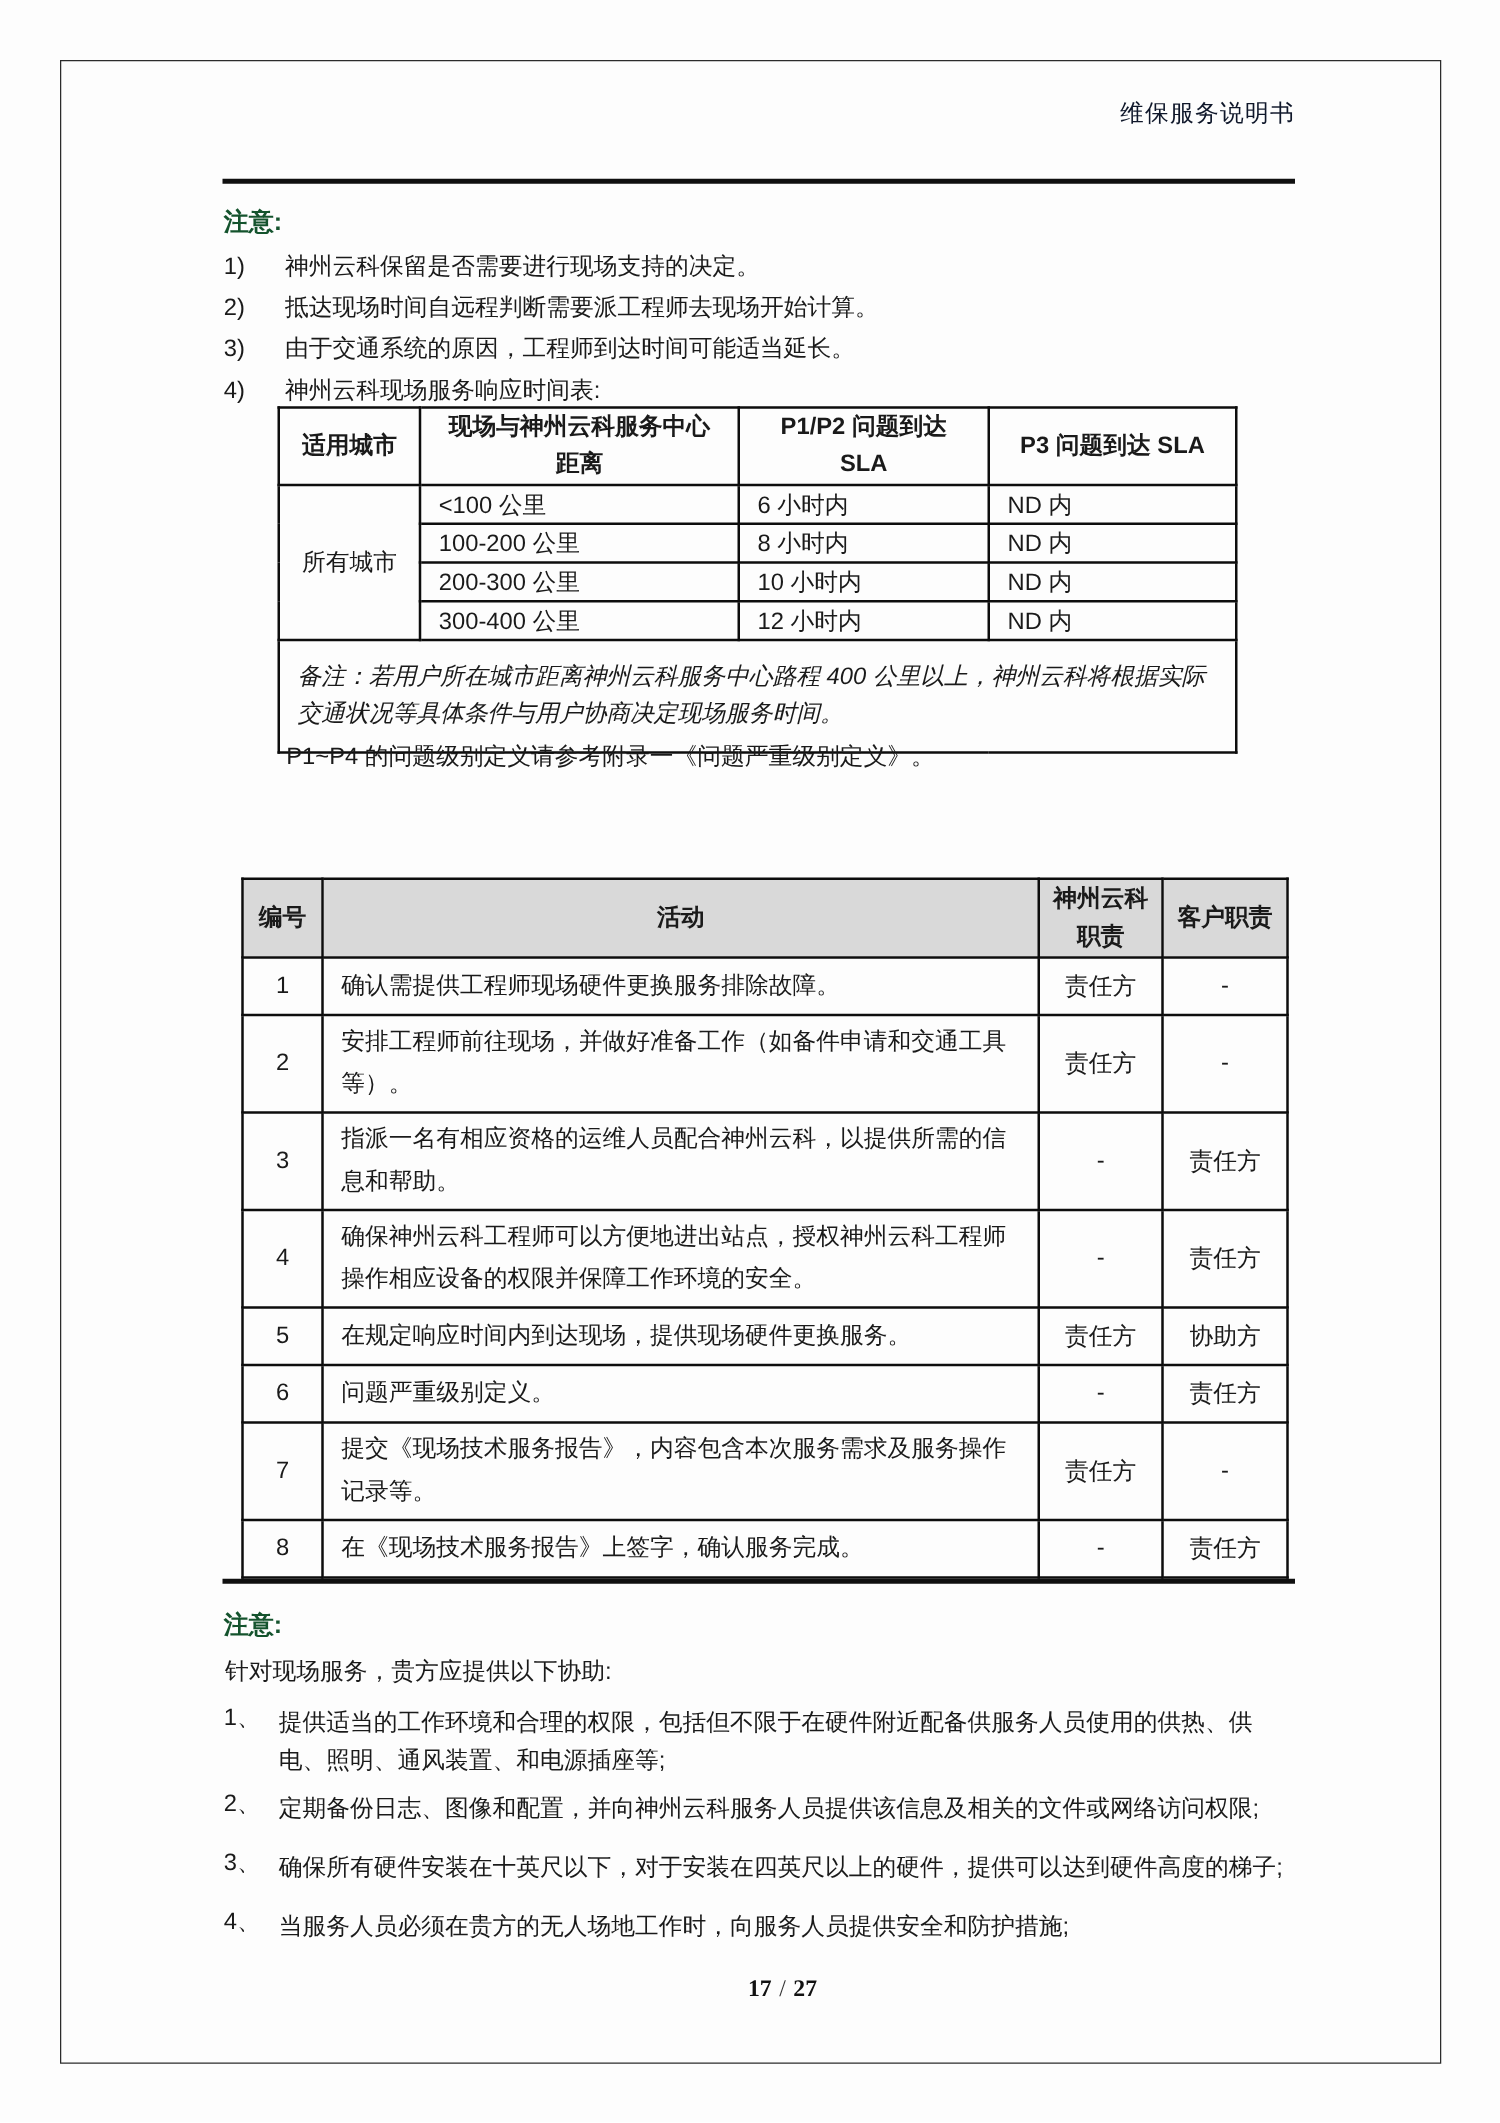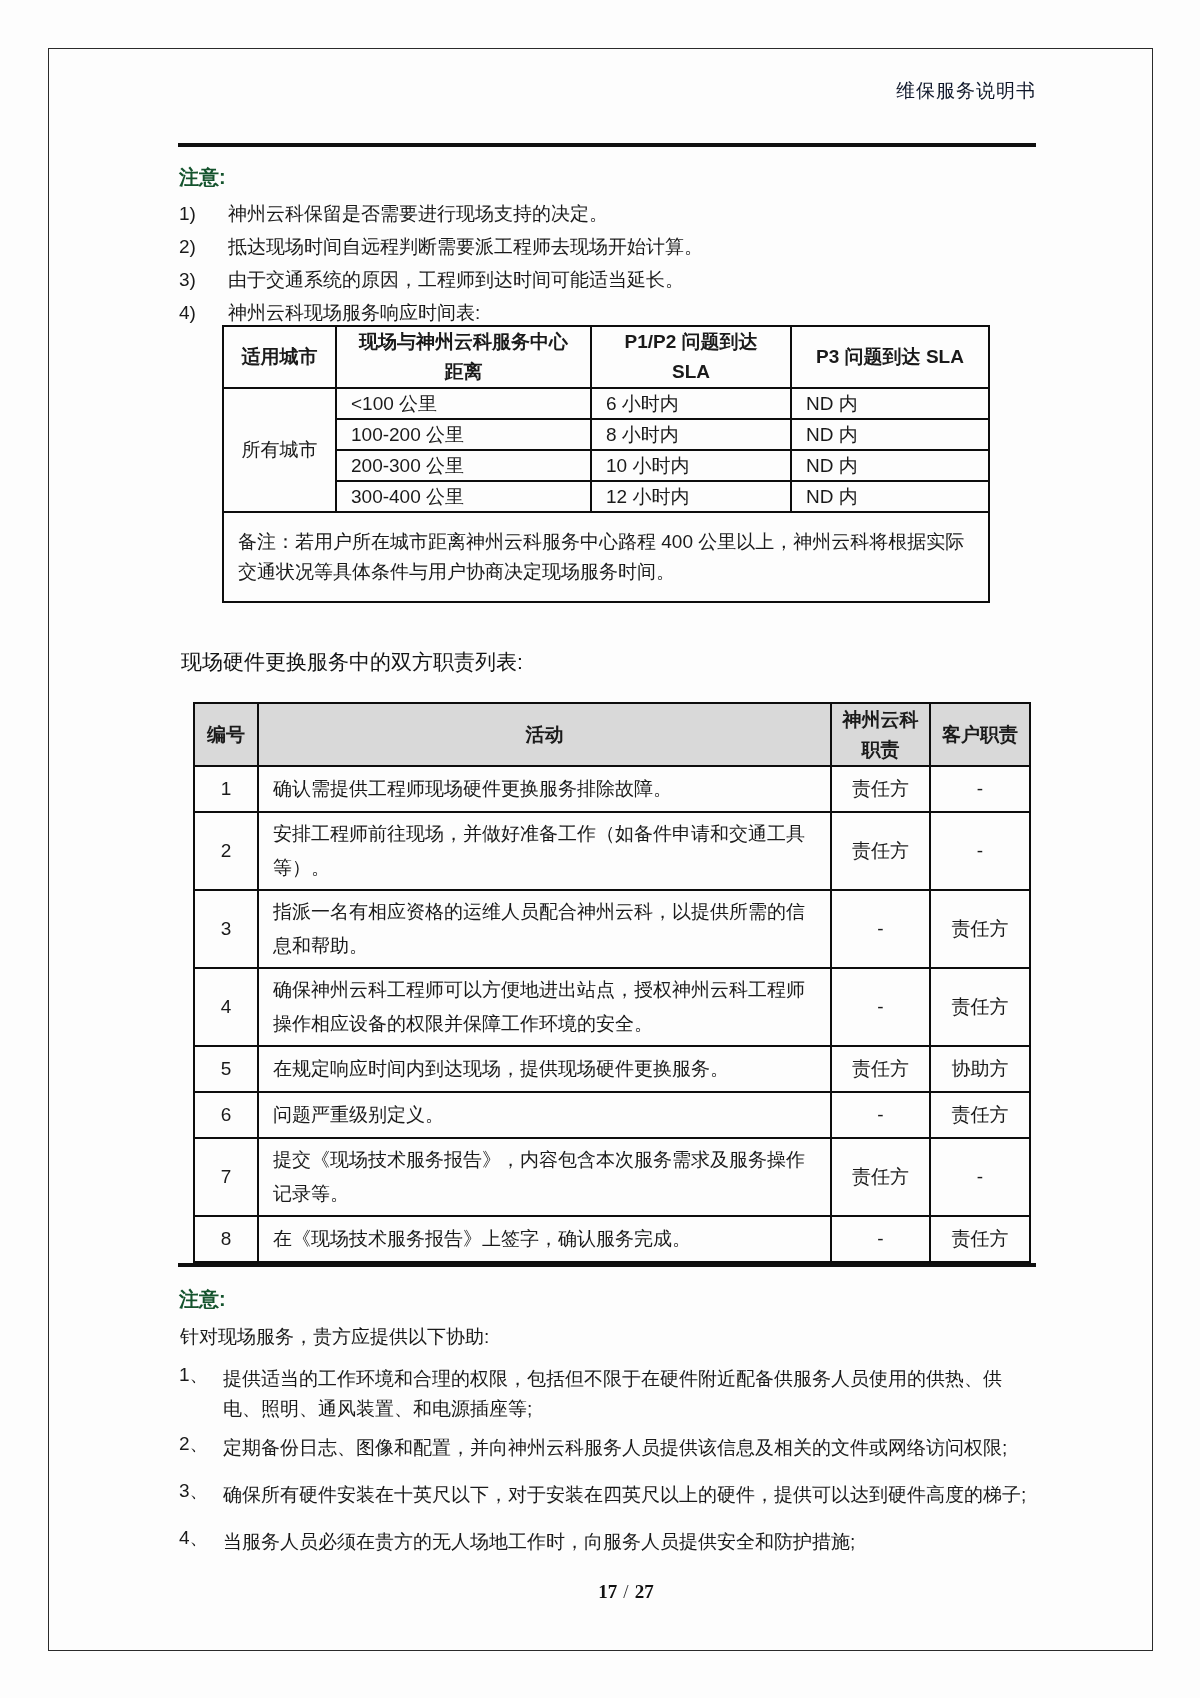--- a/index.html
+++ b/index.html
@@ -53,21 +53,21 @@
         vertical-align:middle;padding:0;overflow:hidden;}
   .t-response{
     position:absolute;left:222px;top:325px;width:766px;
   }
   .t-response th{line-height:30px;font-weight:bold;white-space:pre-line;text-align:center;}
   .t-response .hrow{height:60px;}
   .t-response .drow{height:31px;}
   .t-response .cell-left{text-align:left;padding-left:14px;}
   .t-response .cell-center{text-align:center;}
   .t-response .remark-row{height:90px;}
-  .t-response .remark-cell{text-align:left;padding:8px 14px;line-height:30px;}
+  .t-response .remark-cell{text-align:left;padding:8px 14px;line-height:30px;font-style:italic;}
   .p1p4-note{
     position:absolute;left:229px;top:592px;font-size:19px;
   }
   .section-title{
     position:absolute;left:181px;top:648px;font-size:21px;color:#141414;
   }
   .t-duty{
     position:absolute;left:193px;top:702px;width:836px;
   }
   .t-duty th{background:#d9d9d9;font-weight:bold;line-height:30px;white-space:pre-line;text-align:center;}
@@ -152,22 +152,22 @@
       <td class="cell-left">300-400 公里</td>
       <td class="cell-left">12 小时内</td>
       <td class="cell-left">ND 内</td>
     </tr>
     <tr class="remark-row">
       <td class="remark-cell" colspan="4">备注：若用户所在城市距离神州云科服务中心路程 400 公里以上，神州云科将根据实际交通状况等具体条件与用户协商决定现场服务时间。</td>
     </tr>
   </tbody>
     </table>
 
-
-  <div class="section-title">现场硬件更换服务中的双方职责列表:</div>
+  <div class="p1p4-note">P1~P4 的问题级别定义请参考附录一《问题严重级别定义》。</div>
+
 
   <table class="t-duty">
     <colgroup>
         <col style="width:64px">
         <col style="width:573px">
         <col style="width:99px">
         <col style="width:100px">
       </colgroup>
     <tbody>
         <tr class="hrow">

